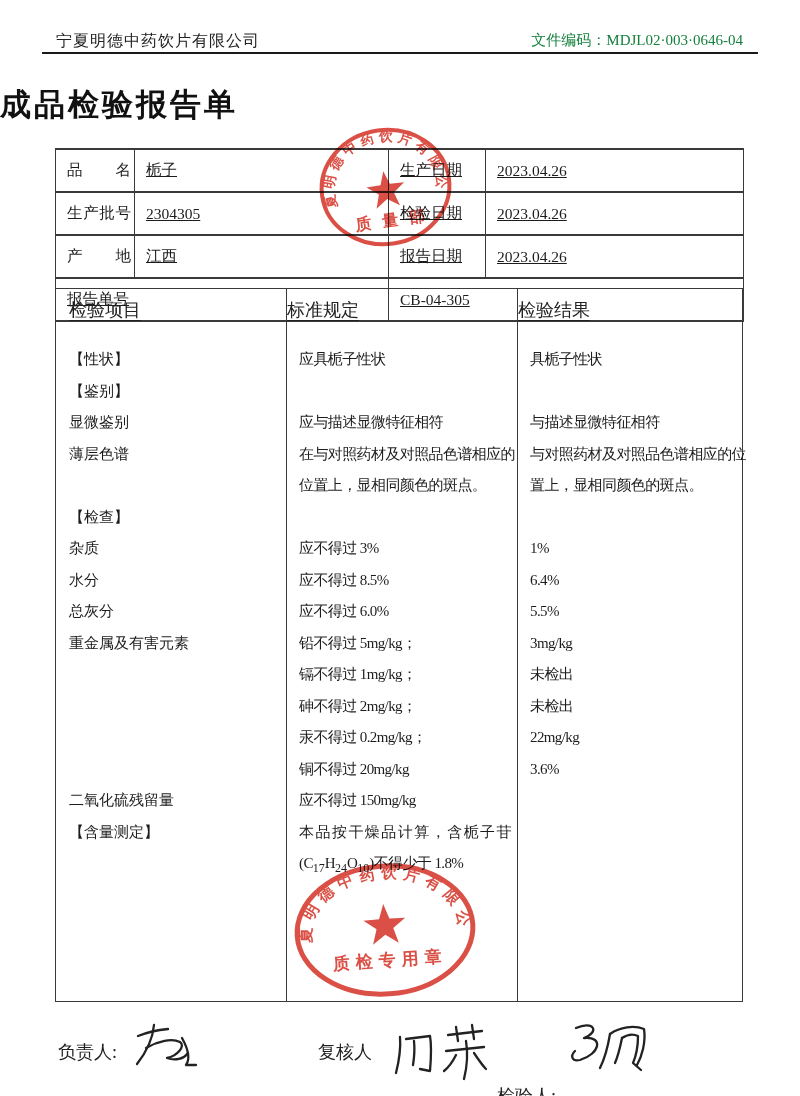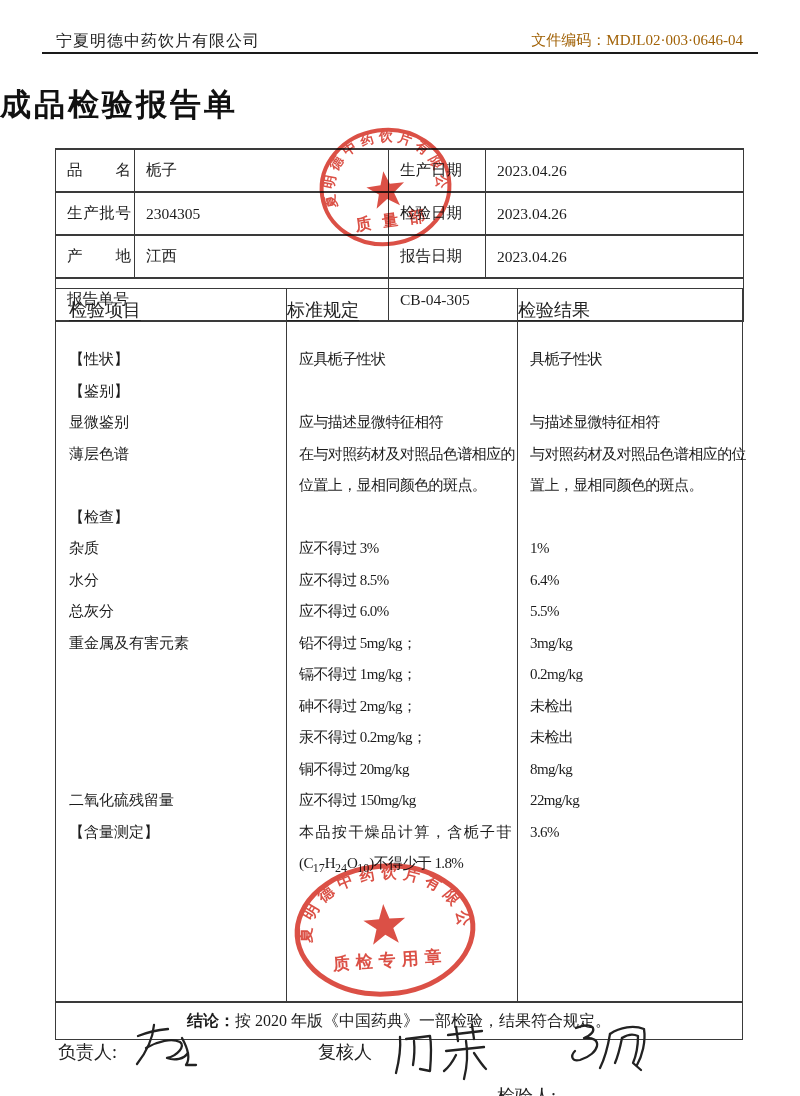--- a/index.html
+++ b/index.html
@@ -13,21 +13,21 @@
     color: #1c1c1c;
     overflow: hidden;
   }
   
   .hdr-company {
     position: absolute; left: 56px; top: 31px;
     font-size: 16px; letter-spacing: 1px; color: #222;
   }
   .hdr-code {
     position: absolute; right: 57px; top: 31px;
-    font-size: 15px; color: #a16207;
+    font-size: 15px; color: #15803d;
   }
   .hdr-rule {
     position: absolute; left: 42px; top: 52px; width: 716px; height: 2.4px;
     background: #1a1a1a;
   }
   
   .title {
     position: absolute; left: 0; top: 84px; width: 800px;
     font-size: 31px; font-weight: bold;
     letter-spacing: 3px; color: #111;
@@ -36,21 +36,21 @@
   
   table.info {
     position: absolute; left: 55px; top: 148px;
     width: 688px; border-collapse: collapse; table-layout: fixed;
     font-size: 15.5px;
   }
   table.info td {
     border: 1.2px solid #3a3a3a;
     border-top-width: 2px; border-bottom-width: 2px;
     height: 43px; padding: 0 0 0 11px;
-    white-space: nowrap; overflow: hidden;
+    white-space: nowrap; overflow: hidden; text-decoration: underline;
   }
   table.info col.c1 { width: 79px; }
   table.info col.c2 { width: 254px; }
   table.info col.c3 { width: 97px; }
   table.info col.c4 { width: 258px; }
   .jlabel {
     display: inline-block; width: 64px;
     text-align: justify; text-align-last: justify;
   }
   
@@ -191,24 +191,22 @@
           <div class="tline">具栀子性状</div>
           <div class="tline">&nbsp;</div>
           <div class="tline">与描述显微特征相符</div>
           <div class="tline">与对照药材及对照品色谱相应的位</div>
           <div class="tline">置上，显相同颜色的斑点。</div>
           <div class="tline">&nbsp;</div>
           <div class="tline">1%</div>
           <div class="tline">6.4%</div>
           <div class="tline">5.5%</div>
           <div class="tline">3mg/kg</div>
-          <div class="tline">0.2mg/kg</div>
           <div class="tline">未检出</div>
           <div class="tline">未检出</div>
-          <div class="tline">8mg/kg</div>
           <div class="tline">22mg/kg</div>
           <div class="tline">3.6%</div>
         </div>
     </div>
   </div>
 
   <svg class="stamp" style="left:313px; top:121px;" width="145" height="132" viewBox="0 0 145 132">
     <g transform="rotate(-8 72.5 66)">
       <ellipse cx="72.5" cy="66" rx="64" ry="57" fill="none" stroke="#d6382c" stroke-width="4"></ellipse>
       <path id="arc-dept" d="M 25.4 85.4 A 52 46 0 1 1 119.6 85.4" fill="none"></path>
@@ -225,23 +223,20 @@
       <ellipse cx="96" cy="70" rx="88" ry="64" fill="none" stroke="#d6382c" stroke-width="5"></ellipse>
       <path id="arc-qc" d="M 26.5 87.8 A 74 52 0 1 1 165.5 87.8" fill="none"></path>
       <text font-size="15.5" letter-spacing="6" fill="#d6382c">
         <textPath href="#arc-qc" startOffset="50%" text-anchor="middle">宁夏明德中药饮片有限公司</textPath>
       </text>
       <polygon fill="#d6382c" points="96,44 101.2,58.9 116.9,59.2 104.4,68.7 108.9,83.8 96,74.8 83.1,83.8 87.6,68.7 75.1,59.2 90.8,58.9"></polygon>
       <text x="99" y="106" text-anchor="middle" font-size="17" letter-spacing="6" fill="#d6382c">质检专用章</text>
     </g>
   </svg>
 
-  <div class="conclusion">
-    <b>结论：</b><span>按 2020 年版《中国药典》一部检验，结果符合规定。</span>
-  </div>
 
   <div class="sig-label" style="left:58px; top:1040px;">负责人:</div>
   <div class="sig-label" style="left:318px; top:1040px;">复核人</div>
   <div class="sig-label" style="left:497px; top:1084px;">检验人:</div>
 
   <svg class="sig" style="left:128px; top:1020px;" width="85" height="56" viewBox="0 0 85 56">
     <path d="M10 16 C 20 12, 30 10, 40 9"></path>
     <path d="M26 5 C 25 16, 20 30, 9 44"></path>
     <path d="M18 28 C 30 21, 44 18, 52 22 C 58 26, 49 36, 39 38 C 47 41, 56 39, 60 33"></path>
     <path d="M54 18 C 59 27, 63 38, 58 45 L 68 45"></path>

